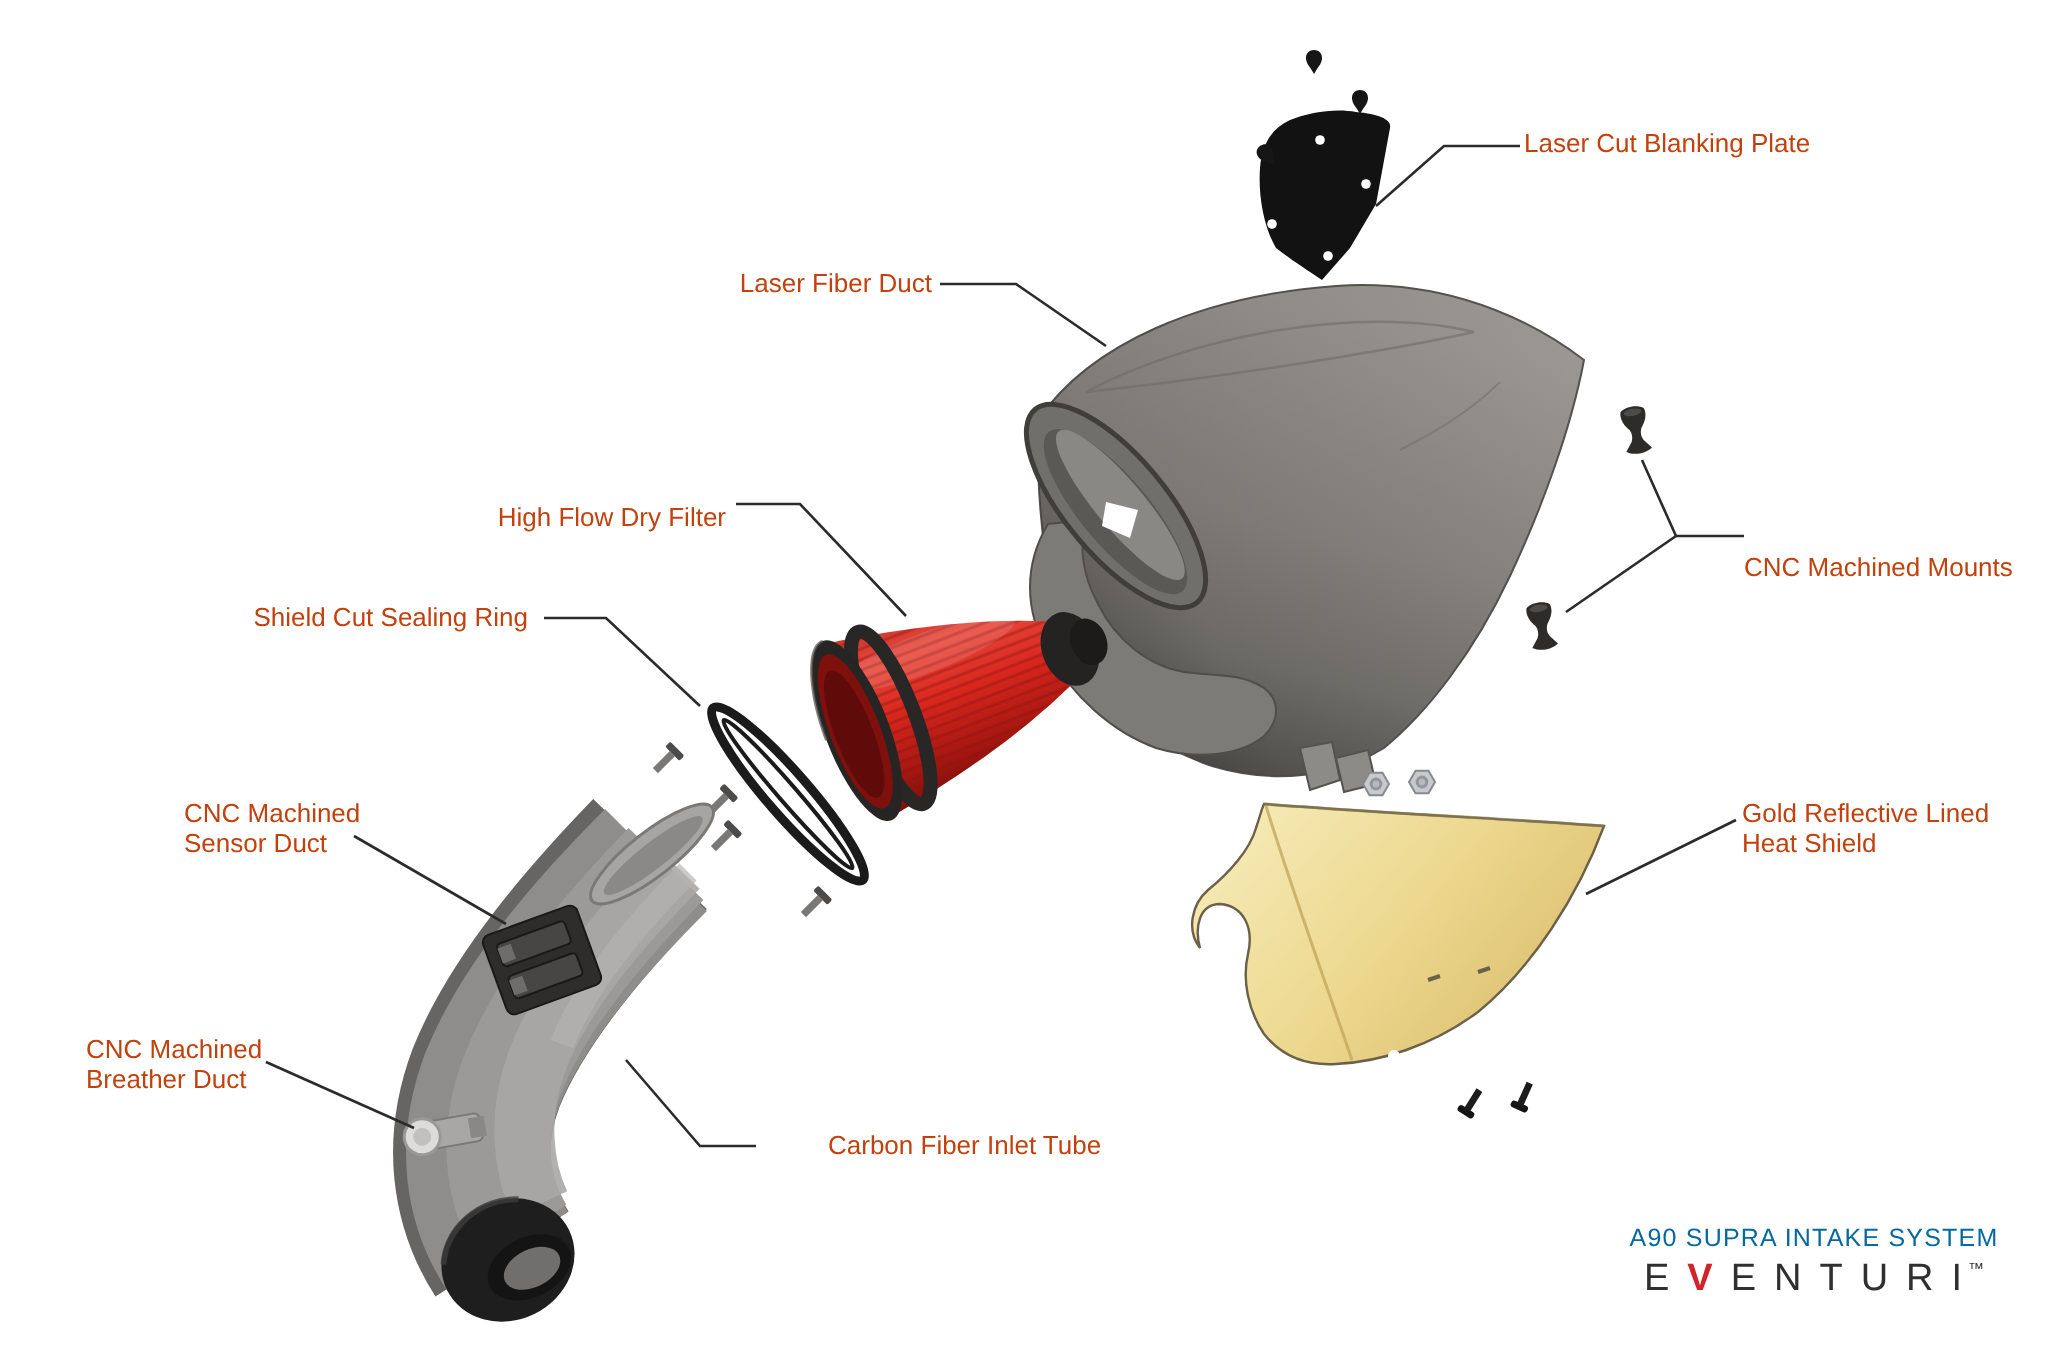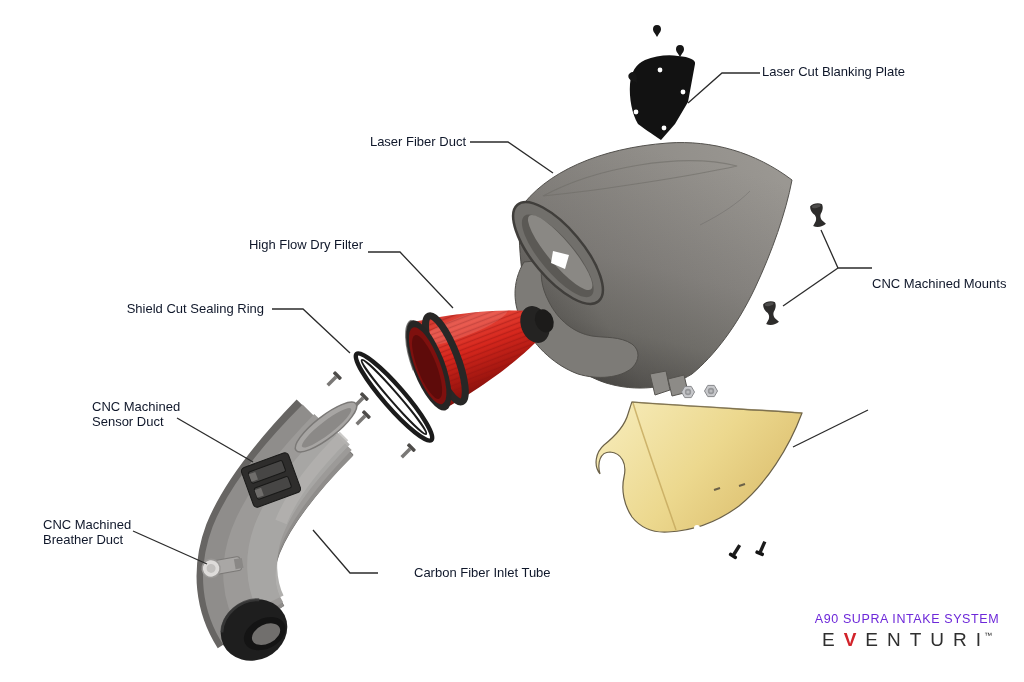--- a/index.html
+++ b/index.html
@@ -1,22 +1,22 @@
 <!DOCTYPE html>
 <html><head>
 <meta charset="utf-8">
 <style>
   html,body{margin:0;padding:0;background:#ffffff;}
   .stage{position:relative;width:1024px;height:682px;background:#ffffff;overflow:hidden;
          font-family:"Liberation Sans",sans-serif;}
   .stage svg{position:absolute;left:0;top:0;}
-  .label{position:absolute;font-size:13px;line-height:14.5px;color:#0f172a;white-space:nowrap;}
+  .label{position:absolute;font-size:13px;line-height:14.5px;color:#c2410c;white-space:nowrap;}
   .label span{display:block;}
   .footer-title{position:absolute;left:800px;top:612px;width:214px;text-align:center;
-                font-size:12.5px;letter-spacing:.6px;color:#6d28d9;}
+                font-size:12.5px;letter-spacing:.6px;color:#0369a1;}
   .brand{position:absolute;left:799px;top:629px;width:216px;text-align:center;
          font-size:19px;letter-spacing:9px;color:#2f2f2f;font-weight:normal;}
   .brand .v{color:#d2232a;font-weight:bold;}
   .brand sup{font-size:8px;letter-spacing:0;vertical-align:8px;margin-left:-6px;}
 </style>
 </head>
 <body>
 
 <div class="stage">
 
@@ -212,39 +212,43 @@
     <polyline points="793,447 868,410"></polyline>
   </g>
 </svg>
 
   <div class="label" style="left:762px;top:65px;">
     <span>Laser Cut Blanking Plate</span>
   </div>
   <div class="label" style="right:558px;top:135px;">
     <span>Laser Fiber Duct</span>
   </div>
-  <div class="label" style="right:661px;top:238px;">
+  <div class="label" style="right:661px;top:252px;">
     <span>High Flow Dry Filter</span>
   </div>
   <div class="label" style="right:760px;top:302px;">
     <span>Shield Cut Sealing Ring</span>
   </div>
   <div class="label" style="left:92px;top:400px;">
     <span>CNC Machined</span>
     <span>Sensor Duct</span>
   </div>
   <div class="label" style="left:43px;top:518px;">
     <span>CNC Machined</span>
     <span>Breather Duct</span>
   </div>
   <div class="label" style="left:381px;top:566px;margin-left:33px;">
     <span>Carbon Fiber Inlet Tube</span>
   </div>
   <div class="label" style="left:872px;top:277px;">
     <span>CNC Machined Mounts</span>
   </div>
+  <div class="label" style="left:871px;top:400px;">
+    <span>Gold Reflective Lined</span>
+    <span>Heat Shield</span>
+  </div>
 
   <div class="footer-title">
     <span>A90 SUPRA INTAKE SYSTEM</span>
   </div>
   <div class="brand"><span>E</span><span class="v">V</span><span>ENTURI</span><sup>™</sup></div>
 
 </div>
 
 </body></html>

